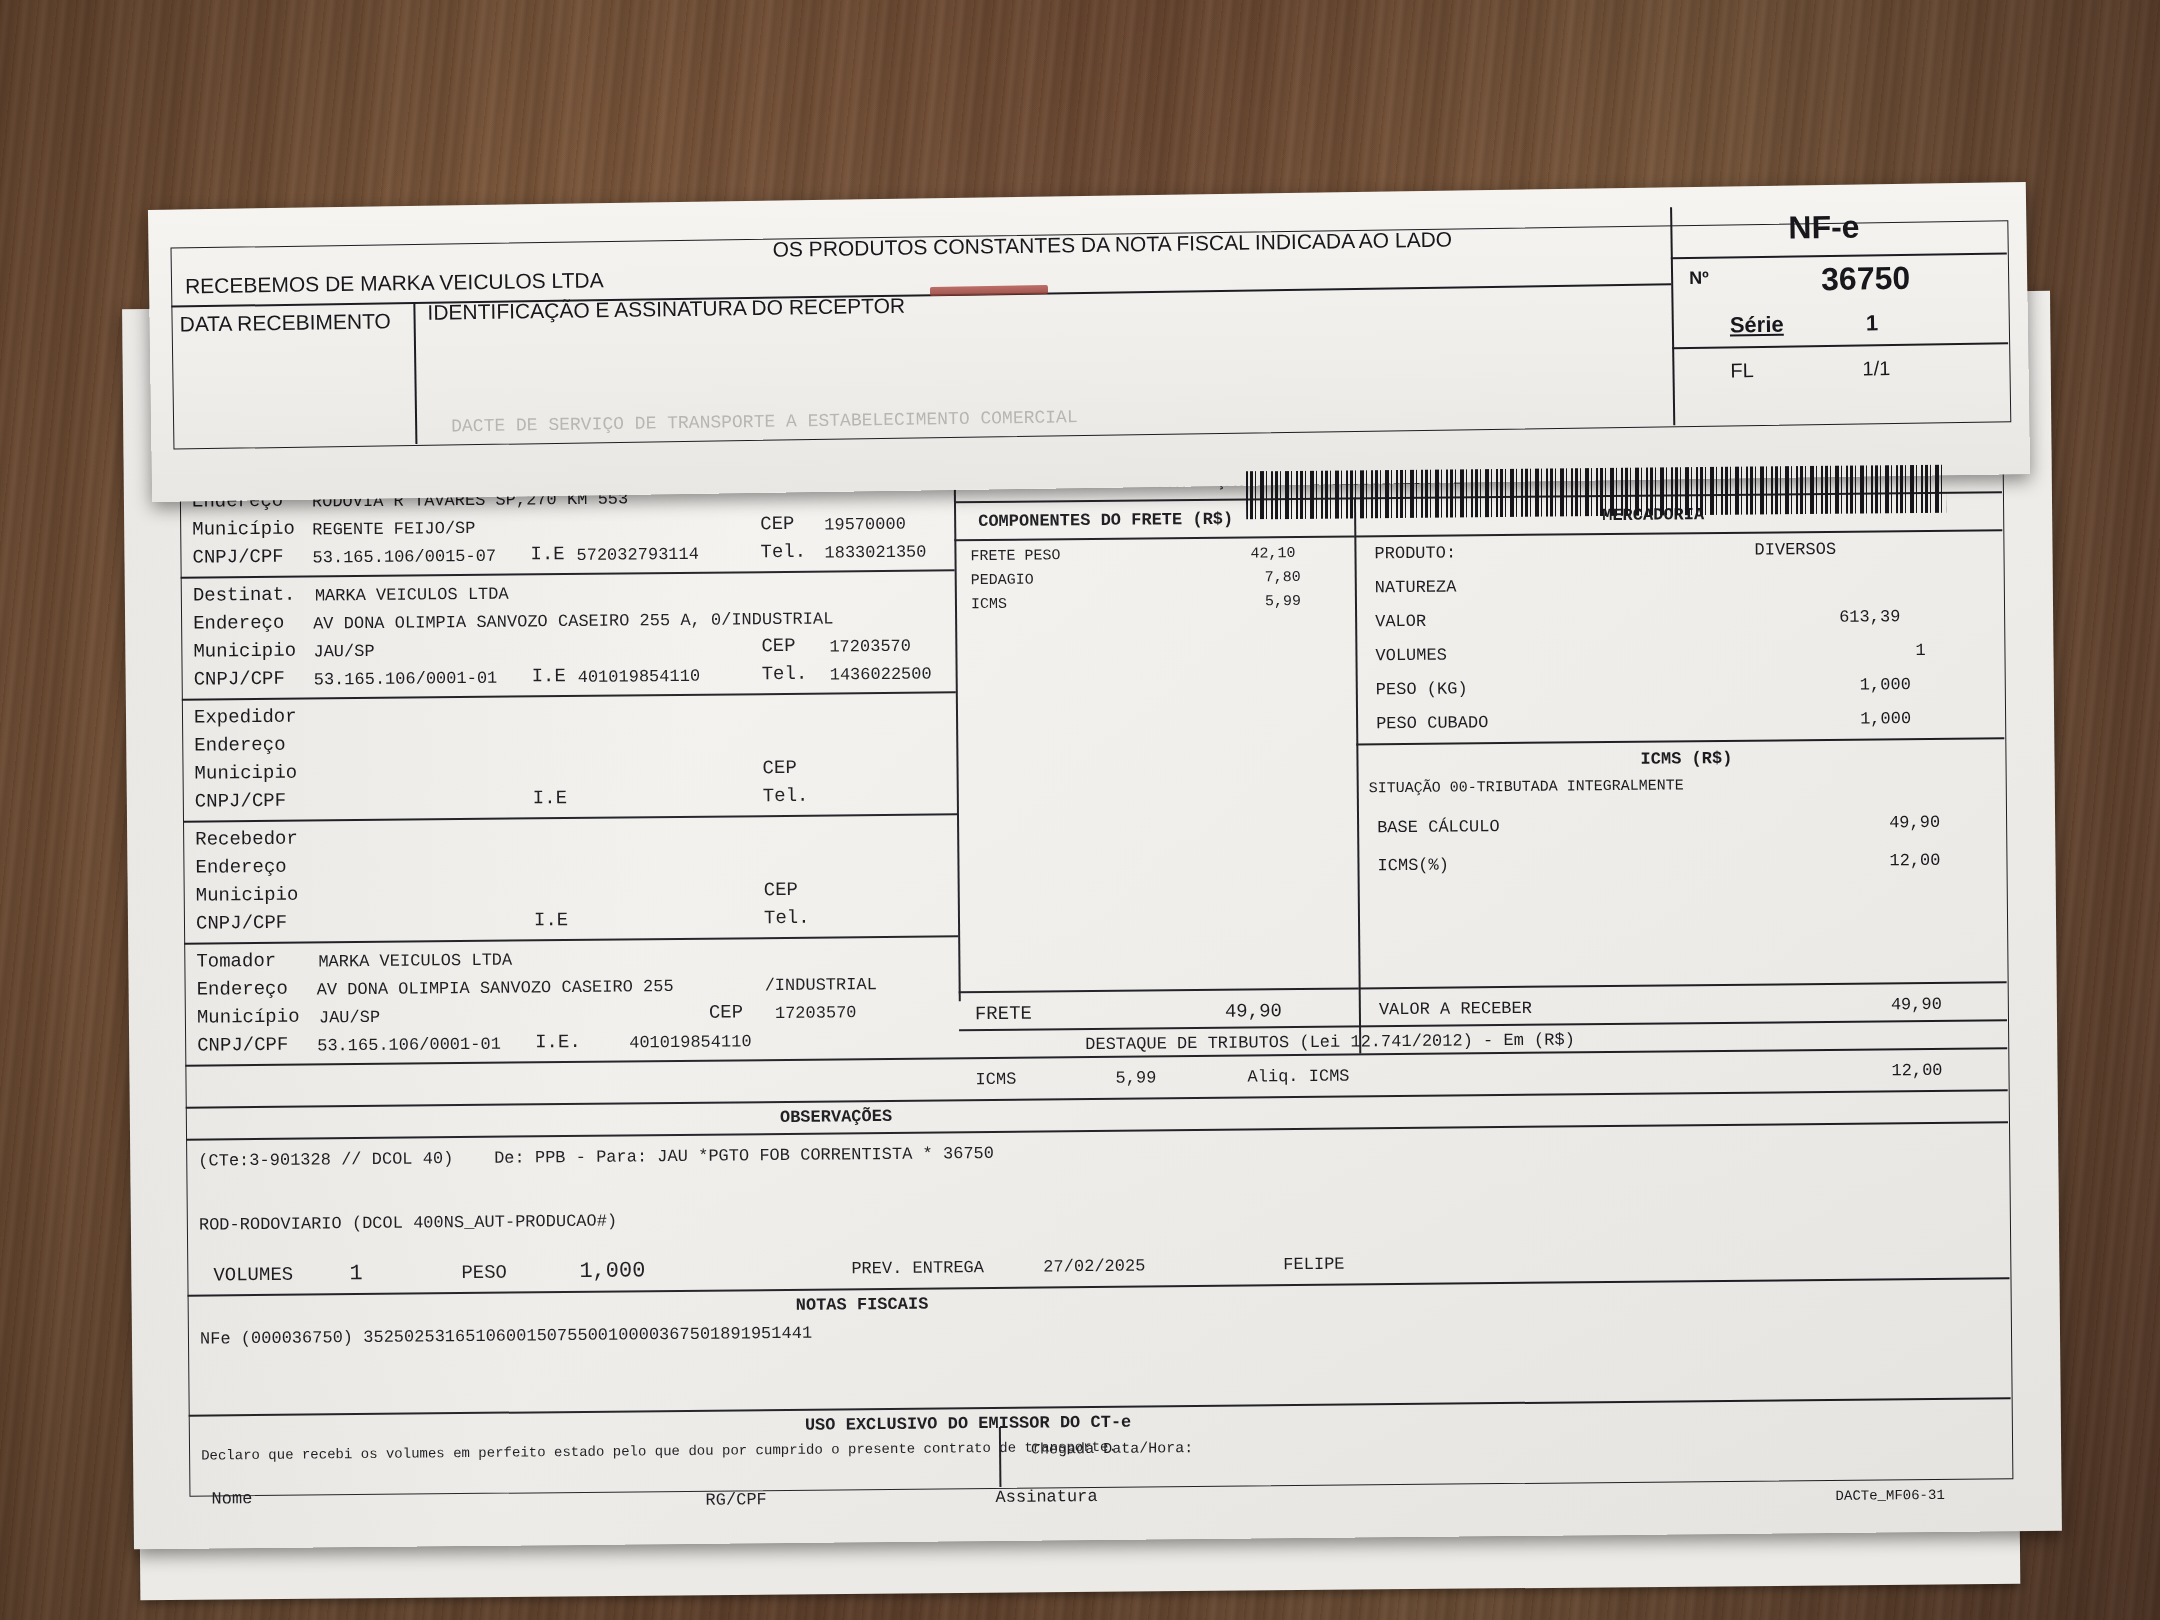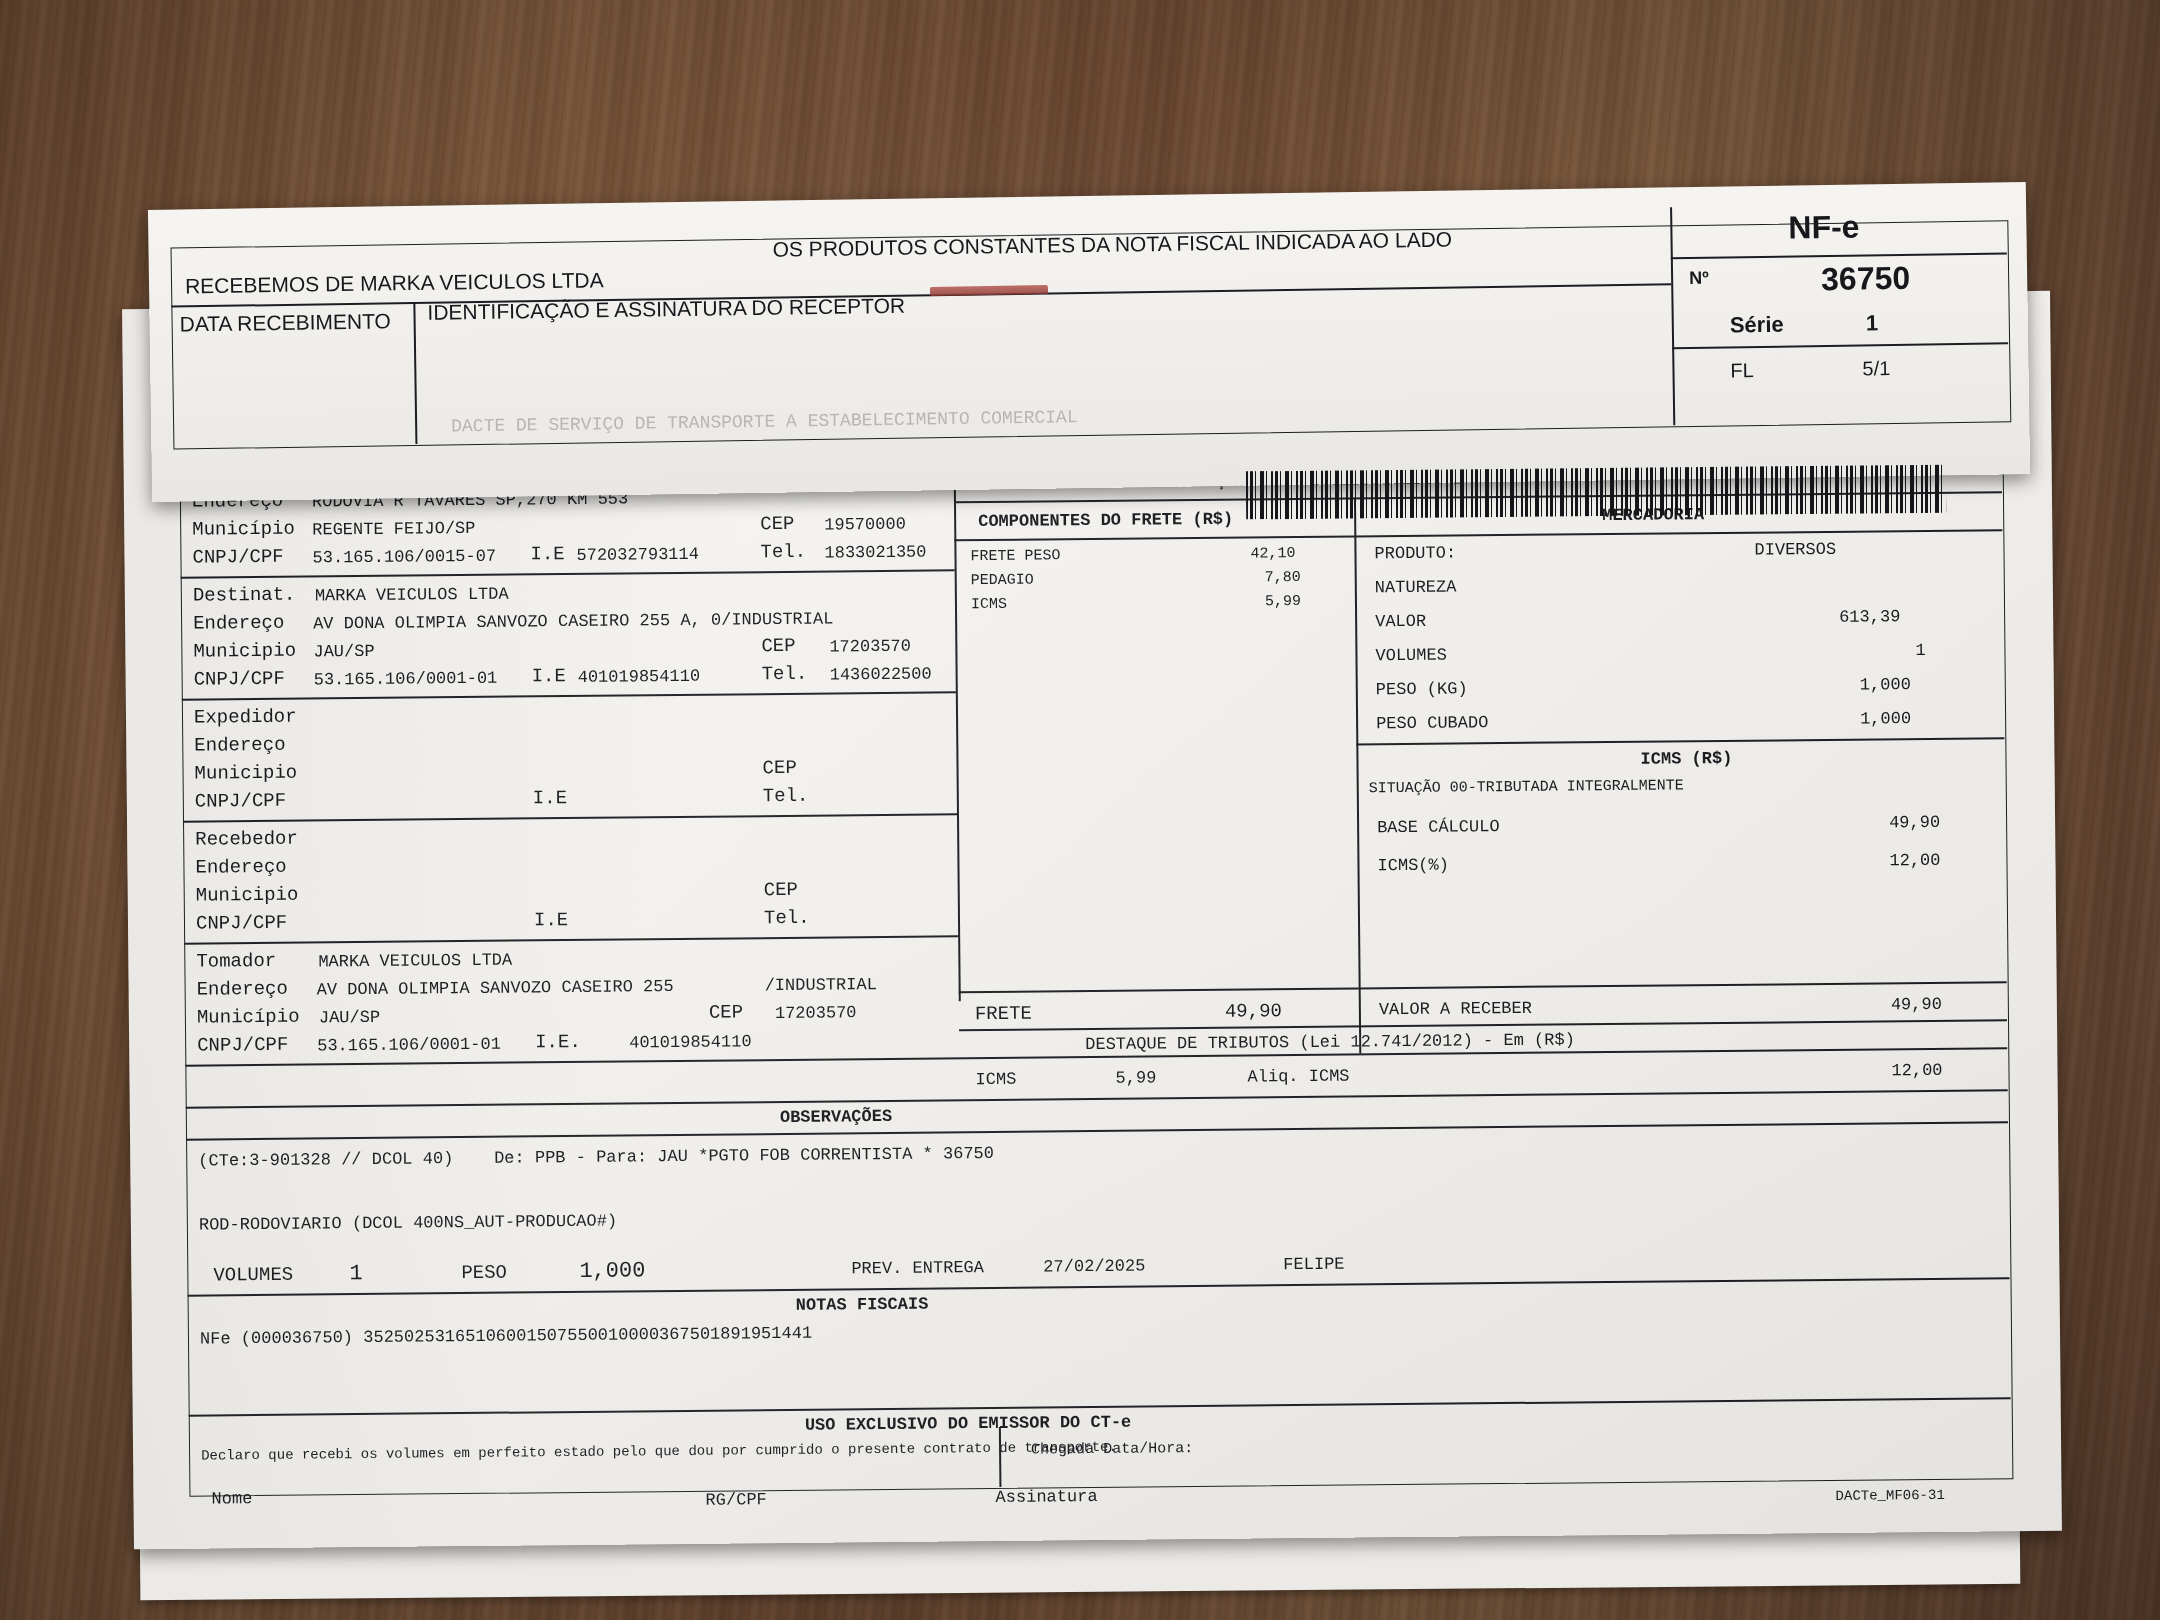--- a/index.html
+++ b/index.html
@@ -342,26 +342,26 @@
 
   <div class="vr" style="left:1522px; top:20px; height:218px;"></div>
   <div class="box" style="left:1522px; top:20px; width:336px; height:120px; border-width:0;"></div>
 
   <div class="t sans b" style="left:1640px; top:26px; font-size:32px;">NF-e</div>
   <div class="hr" style="left:1522px; top:70px; width:336px;"></div>
 
   <div class="t sans b" style="left:1540px; top:82px; font-size:18px;">Nº</div>
   <div class="t sans b" style="left:1672px; top:78px; font-size:32px;">36750</div>
 
-  <div class="t sans b" style="left:1580px; top:128px; font-size:22px;">Série</div>
+  <div class="t sans b" style="left:1580px; top:128px; font-size:22px;text-decoration:underline;">Série</div>
   <div class="t sans b" style="left:1716px; top:128px; font-size:22px;">1</div>
   <div class="hr" style="left:1522px; top:160px; width:336px;"></div>
 
   <div class="t sans" style="left:1580px; top:174px; font-size:20px;text-align:right;">FL</div>
-  <div class="t sans" style="left:1712px; top:174px; font-size:20px;">5/1</div>
+  <div class="t sans" style="left:1712px; top:174px; font-size:20px;">1/1</div>
 
   <div class="t sans" style="left:624px; top:38px; font-size:21px;">OS PRODUTOS CONSTANTES DA NOTA FISCAL INDICADA AO LADO</div>
 
   <div class="t sans" style="left:36px; top:66px; font-size:21px;">RECEBEMOS DE MARKA VEICULOS LTDA</div>
   <div class="hr" style="left:22px; top:96px; width:1500px;"></div>
 
   <div class="t sans" style="left:30px; top:104px; font-size:21px;">DATA RECEBIMENTO</div>
   <div class="t sans" style="left:278px; top:96px; font-size:21px;">IDENTIFICAÇÃO E ASSINATURA DO RECEPTOR</div>
   <div class="vr" style="left:264px; top:96px; height:142px;"></div>
 

